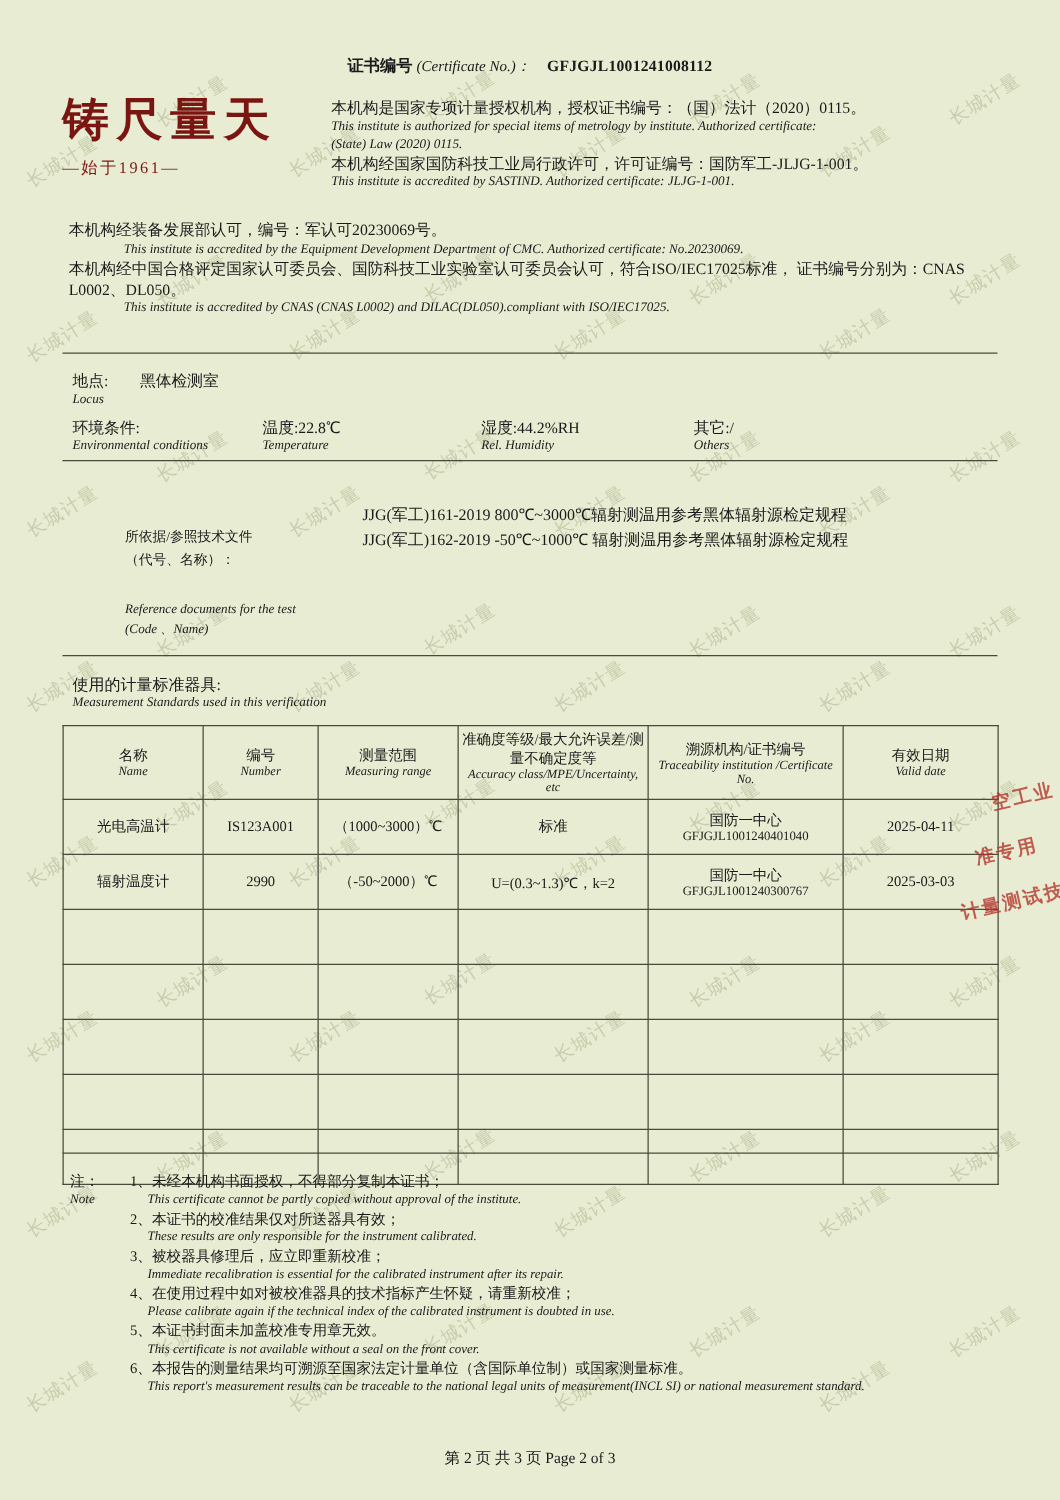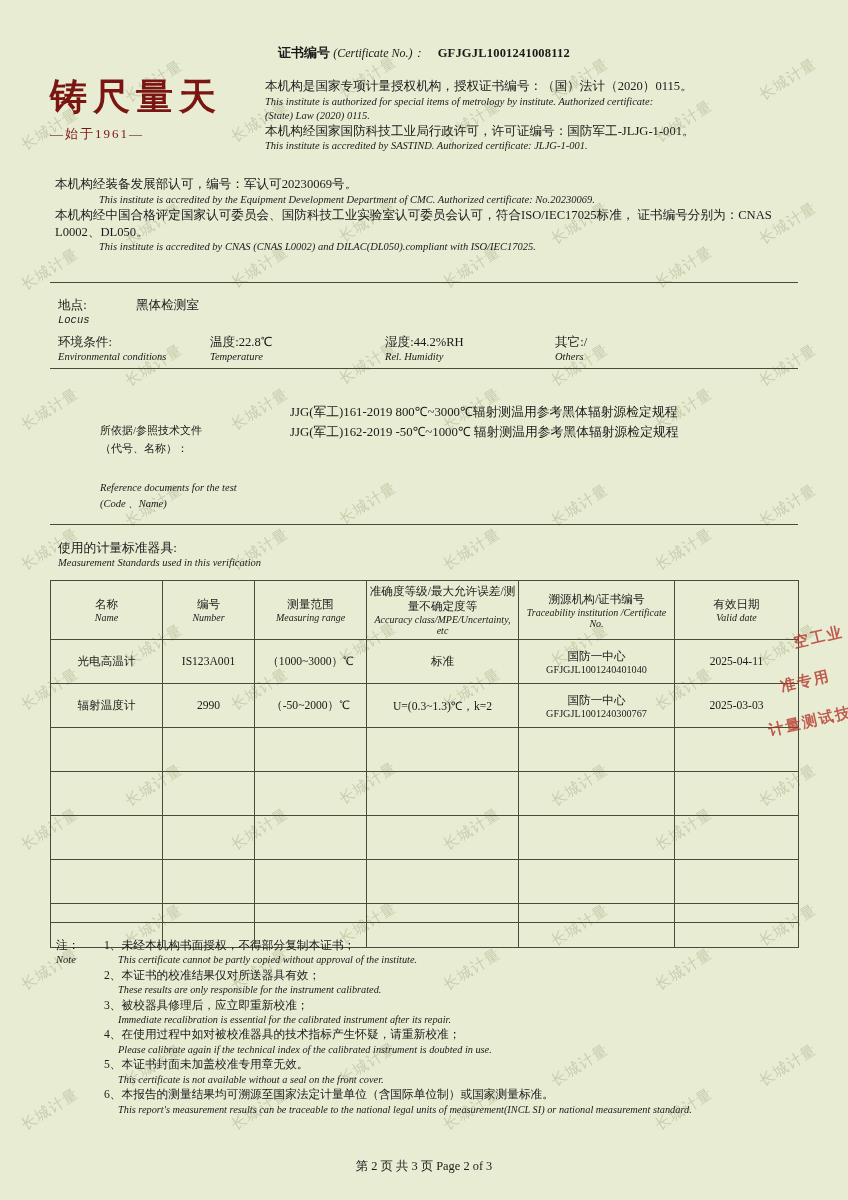--- a/index.html
+++ b/index.html
@@ -71,22 +71,22 @@
   }
   .auth2 .en { display:block; line-height:1.32;margin-left:44px; }
 
   hr.rule {
     position:absolute; left:50px; width:748px;
     border:0; border-top:1px solid #4a4a3a; margin:0;
   }
 
   
   .locus { position:absolute; left:58px; top:297px; font-size:12.6px; }
-  .locus .en { display:block;font-family:Liberation Mono, monospace; }
-  .locus-val { position:absolute; left:136px; top:297px; font-size:12.6px; }
+  .locus .en { display:block; }
+  .locus-val { position:absolute; left:112px; top:297px; font-size:12.6px; }
 
   .env { position:absolute; left:58px; top:334px; font-size:12.6px; }
   .env .en { display:block; }
   .env-t { position:absolute; left:210px; top:334px; font-size:12.6px; }
   .env-t .en { display:block; }
   .env-h { position:absolute; left:385px; top:334px; font-size:12.6px; }
   .env-h .en { display:block; }
   .env-o { position:absolute; left:555px; top:334px; font-size:12.6px; }
   .env-o .en { display:block; }
 

